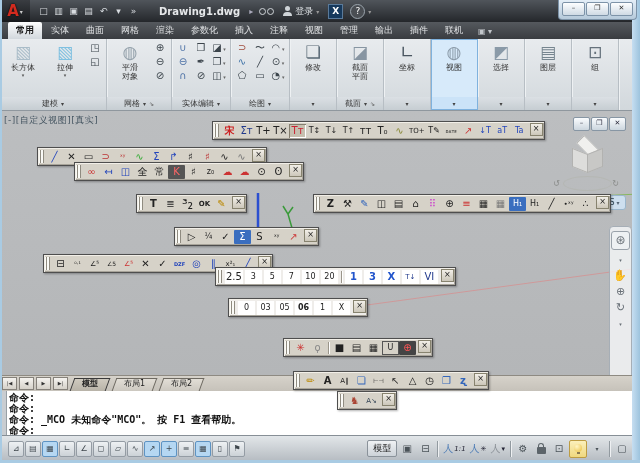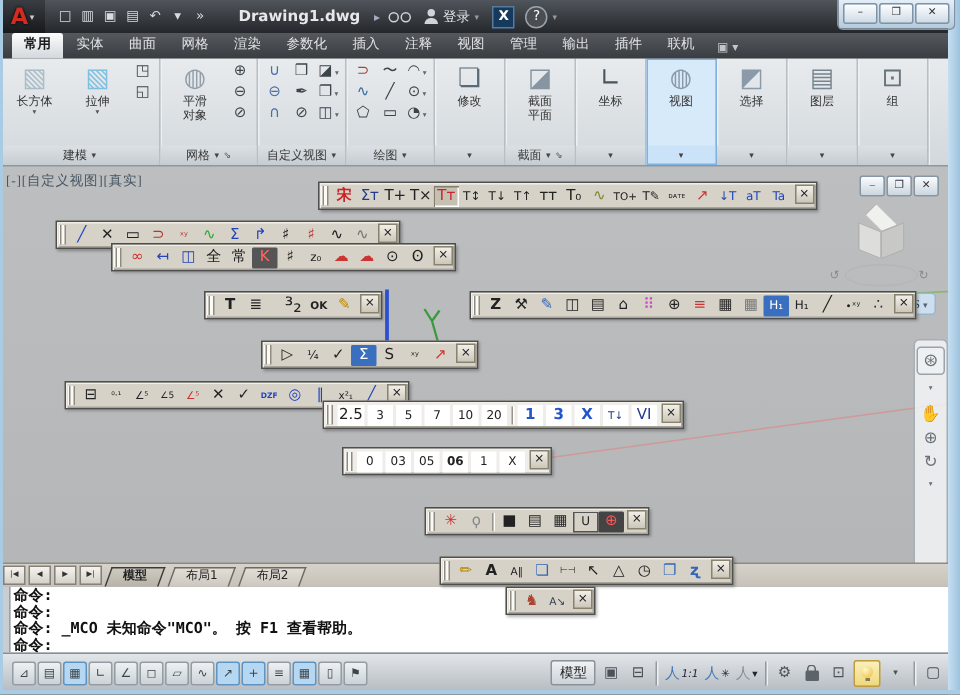--- a/index.html
+++ b/index.html
@@ -50,21 +50,21 @@
   .scol{display:flex;flex-direction:column;gap:0;}
   .sbtn{min-width:16px;height:14px;font-size:10px;line-height:14px;text-align:center;color:#3c454c;white-space:nowrap;}
   .sbtn .dd{font-size:5px;color:#666;}
   .panel-foot{height:13px;display:flex;align-items:center;justify-content:center;gap:3px;
     font-size:8px;color:#3a3a3a;background:linear-gradient(#dbe0e4,#c6cdd2);}
   .panel.hl .panel-foot{background:#cbe3f8;}
   .fcaret{font-size:6px;color:#444;}
   .flaunch{font-size:6px;color:#555;}
   
   .canvas{position:absolute;left:0;top:110px;width:640px;height:265px;
-    background:linear-gradient(#bcbec0,#b4b6b8);font-family:Liberation Serif, serif;}
+    background:linear-gradient(#bcbec0,#b4b6b8);}
   .axes{position:absolute;left:0;top:0;z-index:3;}
   .vplabel{position:absolute;left:4px;top:4px;font-size:9px;color:#465662;z-index:4;letter-spacing:.5px;}
   .cwin{position:absolute;right:14px;top:7px;display:flex;gap:1px;z-index:6;}
   .cwbtn{width:15px;height:12px;background:linear-gradient(#fafcfe,#ccd6de);border:1px solid #8796a4;
     border-radius:2px;font-size:7px;line-height:11px;text-align:center;color:#334;}
   .viewcube{position:absolute;left:562px;top:26px;width:50px;height:62px;z-index:5;}
   .vc-top{position:absolute;left:15px;top:0px;width:19px;height:19px;background:#f0f0ee;border:1px solid #b2b2b0;transform:rotate(45deg) scale(1,.52);}
   .vc-left{position:absolute;left:10px;top:15px;width:14px;height:17px;background:#dddddb;border:1px solid #b2b2b0;transform:skewY(22deg);}
   .vc-right{position:absolute;left:25px;top:15px;width:14px;height:17px;background:#c8c8c6;border:1px solid #b2b2b0;transform:skewY(-22deg);}
   .vc-ring{position:absolute;left:1px;top:40px;width:47px;height:13px;border:1px solid #b4b6b2;border-radius:50%;opacity:.85;}
@@ -246,21 +246,21 @@
             <span class="sbtn">✒</span>
             <span class="sbtn">⊘</span>
           </div>
           <div class="scol">
             <span class="sbtn">◪<span class="dd"> ▾</span></span>
             <span class="sbtn">❐<span class="dd"> ▾</span></span>
             <span class="sbtn">◫<span class="dd"> ▾</span></span>
           </div>
         </div>
         <div class="panel-foot">
-          <span>自定义视图</span>
+          <span>实体编辑</span>
           <span class="fcaret">▾</span>
         </div>
       </div>
       <div class="panel">
         <div class="panel-content">
           <div class="scol">
             <span class="sbtn" style="color: rgb(160, 74, 58);">⊃</span>
             <span class="sbtn" style="color: rgb(58, 111, 165);">∿</span>
             <span class="sbtn">⬠</span>
           </div>
@@ -540,21 +540,21 @@
       <span class="tbtn" style="color: rgb(204, 51, 51);">☁</span>
       <span class="tbtn" style="color: rgb(204, 51, 51);">☁</span>
       <span class="tbtn">⊙</span>
       <span class="tbtn">ʘ</span>
       <span class="tclose">×</span>
     </div>
     <div class="tb" style="left: 136px; top: 194px;">
       <span class="grip"></span>
       <span class="tbtn" style="font-weight: bold;">T</span>
       <span class="tbtn">≣</span>
-      <span class="tbtn" style="font-size: 14px; margin-left: 8px;">³₂</span>
+      <span class="tbtn" style="font-size: 14px;">³₂</span>
       <span class="tbtn" style="font-size: 7px; font-weight: bold;">OK</span>
       <span class="tbtn" style="color: rgb(187, 136, 0);">✎</span>
       <span class="tclose">×</span>
     </div>
     <div class="tb" style="left: 313px; top: 194px;">
       <span class="grip"></span>
       <span class="tbtn" style="font-weight: bold;">Z</span>
       <span class="tbtn">⚒</span>
       <span class="tbtn" style="color: rgb(51, 102, 187);">✎</span>
       <span class="tbtn">◫</span>

